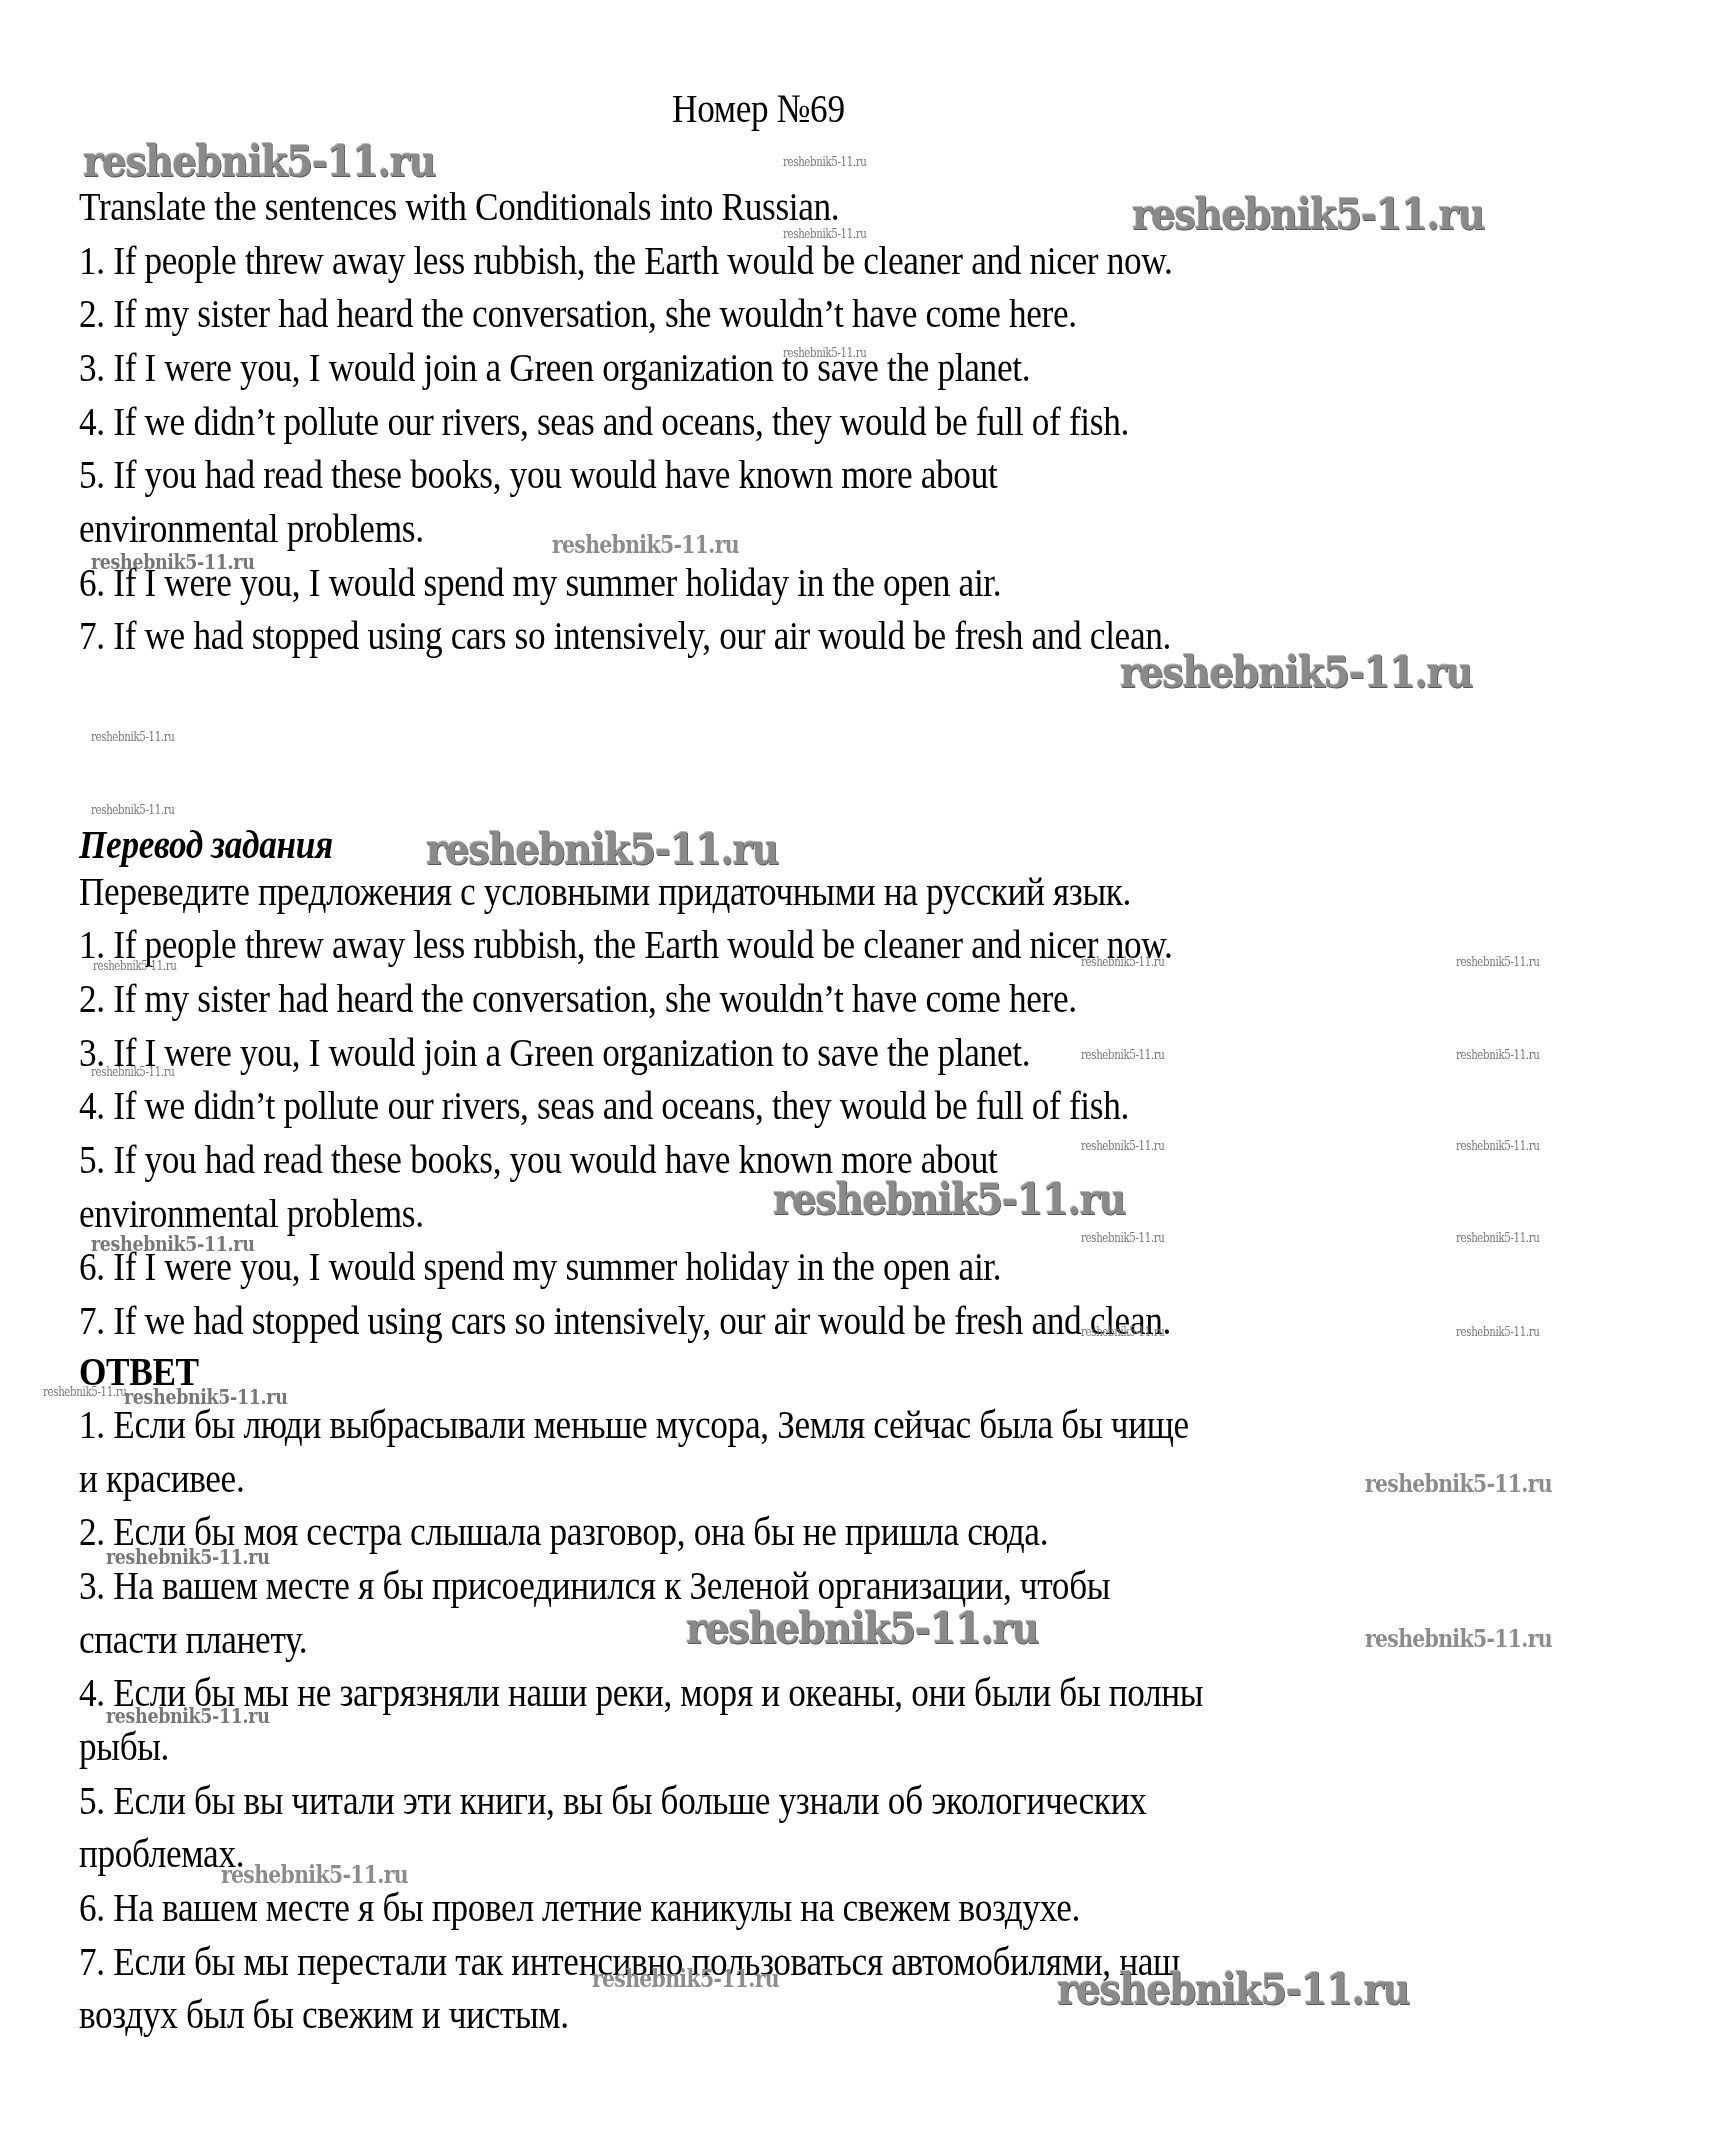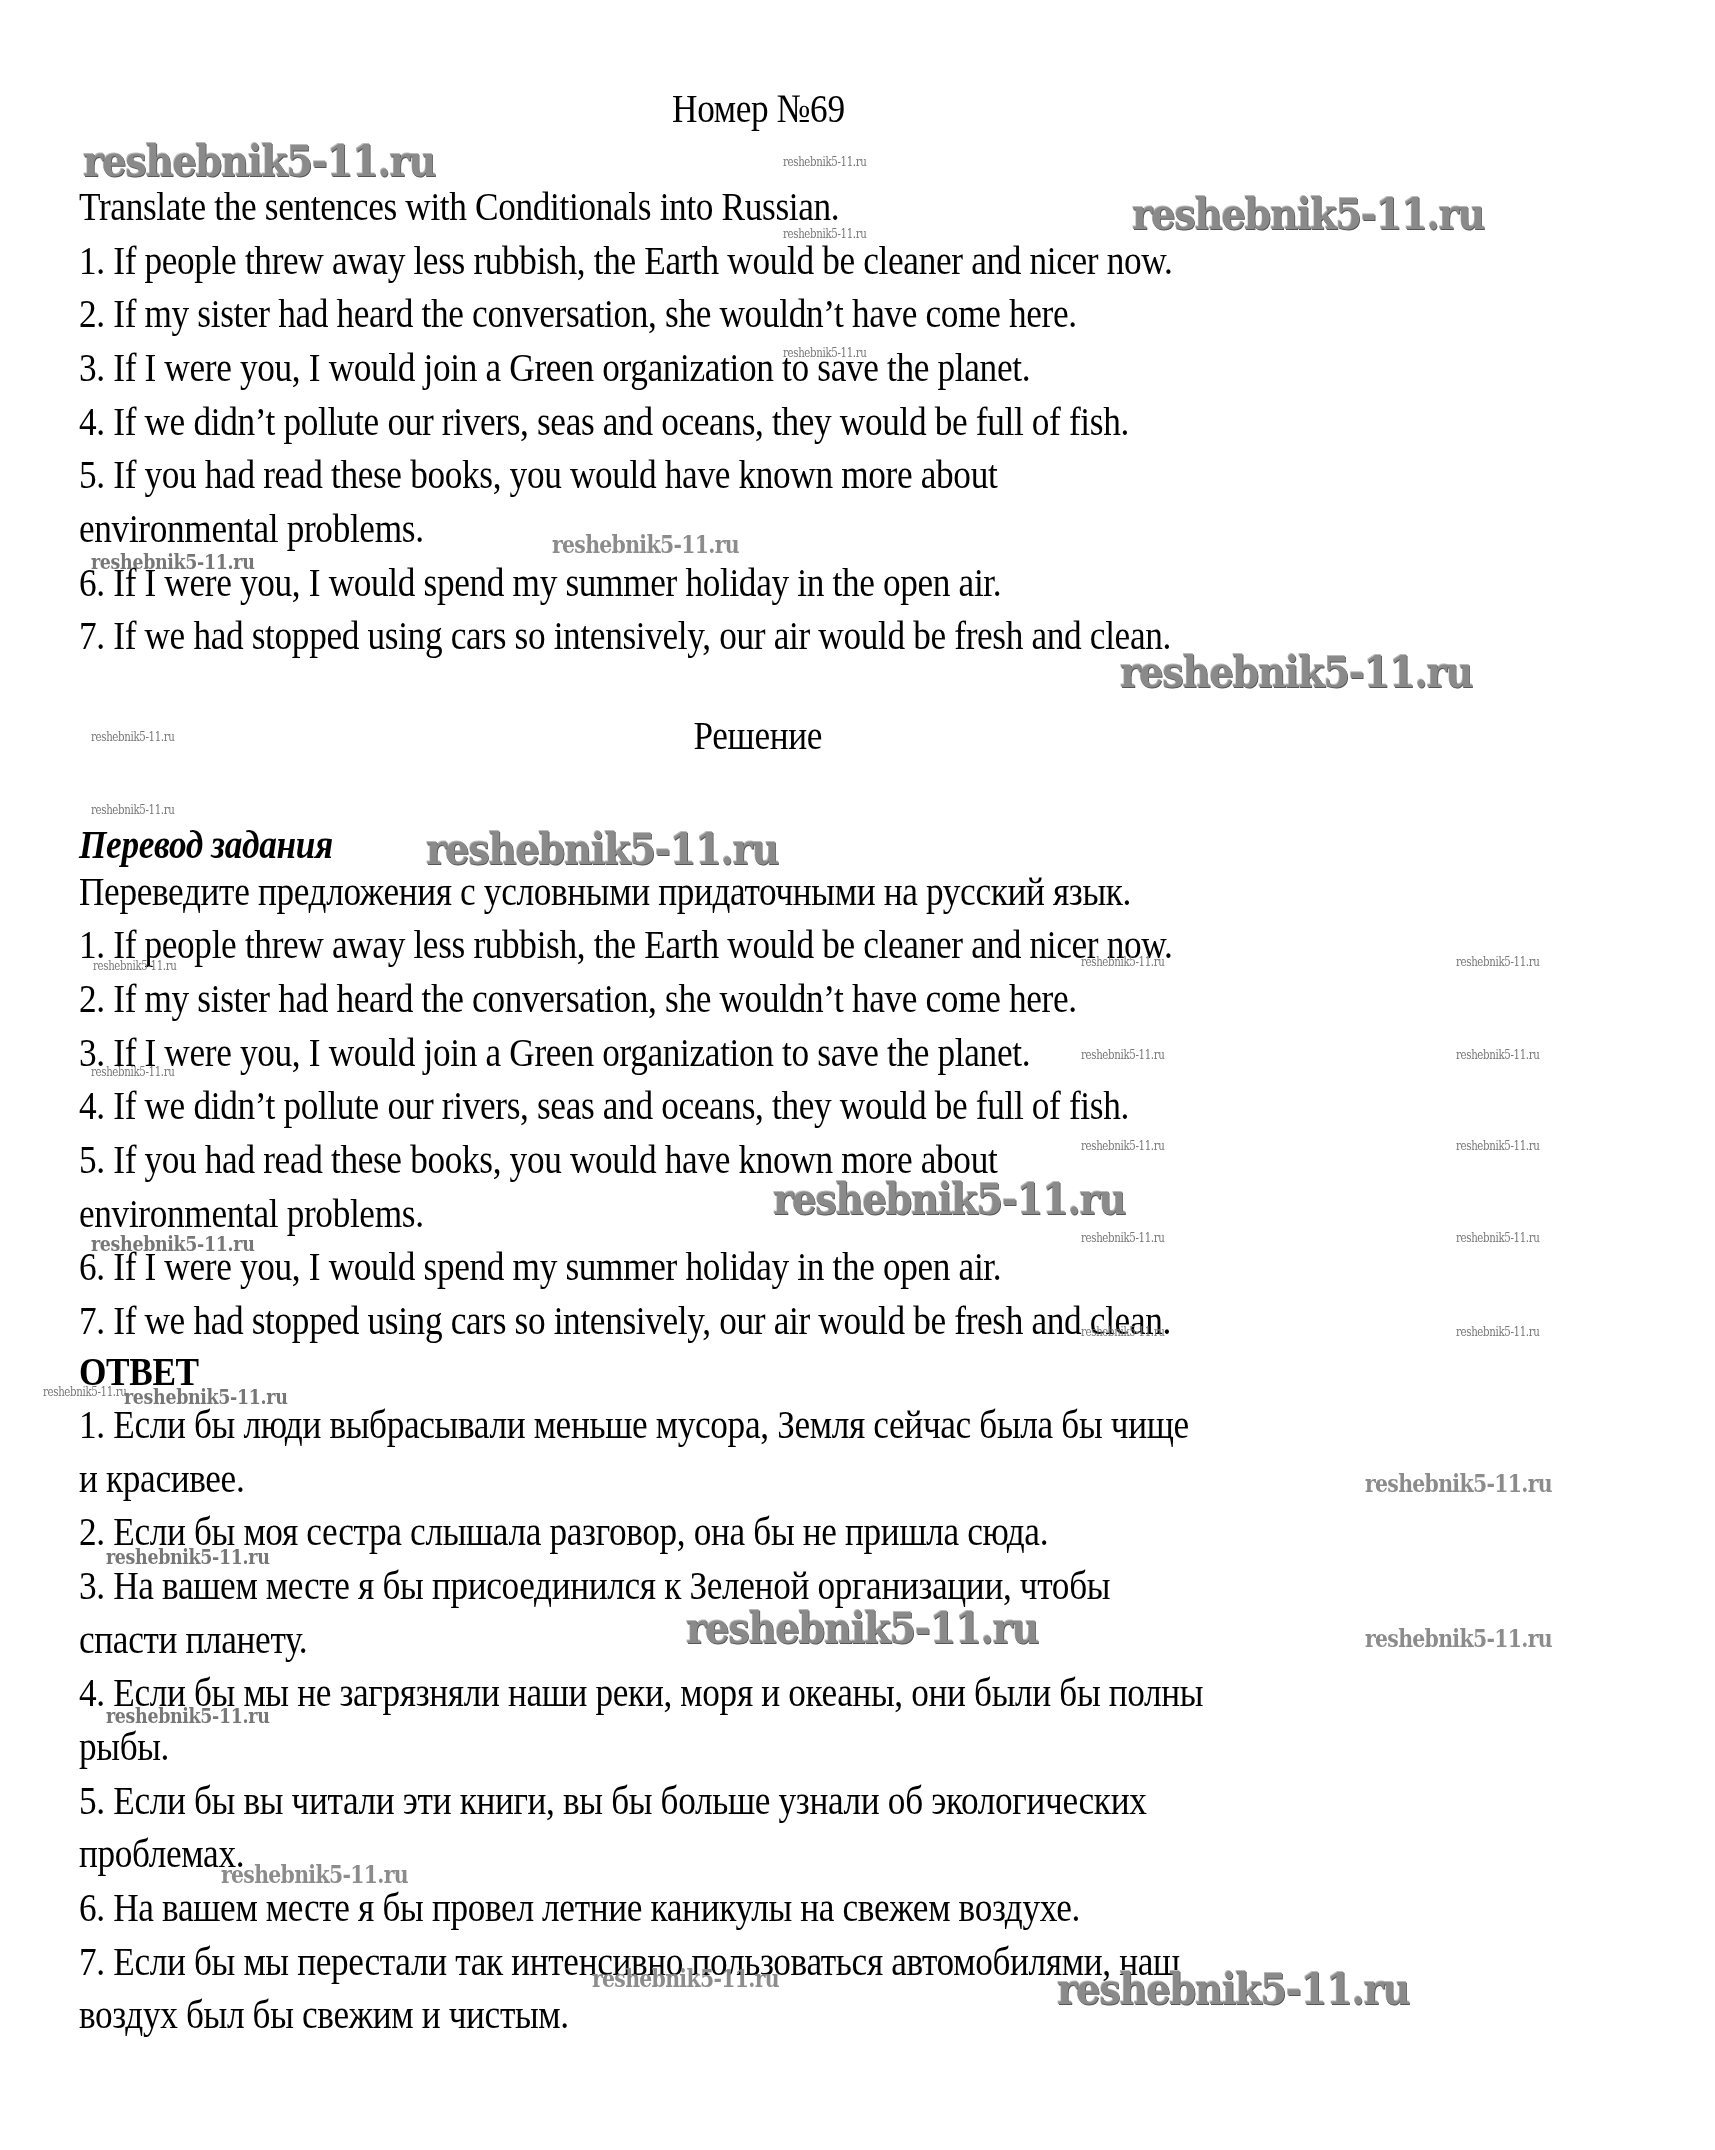--- a/index.html
+++ b/index.html
@@ -45,21 +45,20 @@
   <div class="line" style="top:183px;">Translate the sentences with Conditionals into Russian.</div>
   <div class="line" style="top:237px;">1. If people threw away less rubbish, the Earth would be cleaner and nicer now.</div>
   <div class="line" style="top:290px;">2. If my sister had heard the conversation, she wouldn’t have come here.</div>
   <div class="line" style="top:344px;">3. If I were you, I would join a Green organization to save the planet.</div>
   <div class="line" style="top:398px;">4. If we didn’t pollute our rivers, seas and oceans, they would be full of fish.</div>
   <div class="line" style="top:451px;">5. If you had read these books, you would have known more about</div>
   <div class="line" style="top:505px;">environmental problems.</div>
   <div class="line" style="top:559px;">6. If I were you, I would spend my summer holiday in the open air.</div>
   <div class="line" style="top:612px;">7. If we had stopped using cars so intensively, our air would be fresh and clean.</div>
 
-  <div class="line center" style="top:712px;"><span>Решение</span></div>
 
   <div class="line title-it" style="top:821px;">Перевод задания</div>
   <div class="line" style="top:868px;">Переведите предложения с условными придаточными на русский язык.</div>
   <div class="line" style="top:921px;">1. If people threw away less rubbish, the Earth would be cleaner and nicer now.</div>
   <div class="line" style="top:975px;">2. If my sister had heard the conversation, she wouldn’t have come here.</div>
   <div class="line" style="top:1029px;">3. If I were you, I would join a Green organization to save the planet.</div>
   <div class="line" style="top:1082px;">4. If we didn’t pollute our rivers, seas and oceans, they would be full of fish.</div>
   <div class="line" style="top:1136px;">5. If you had read these books, you would have known more about</div>
   <div class="line" style="top:1190px;">environmental problems.</div>
   <div class="line" style="top:1243px;">6. If I were you, I would spend my summer holiday in the open air.</div>

